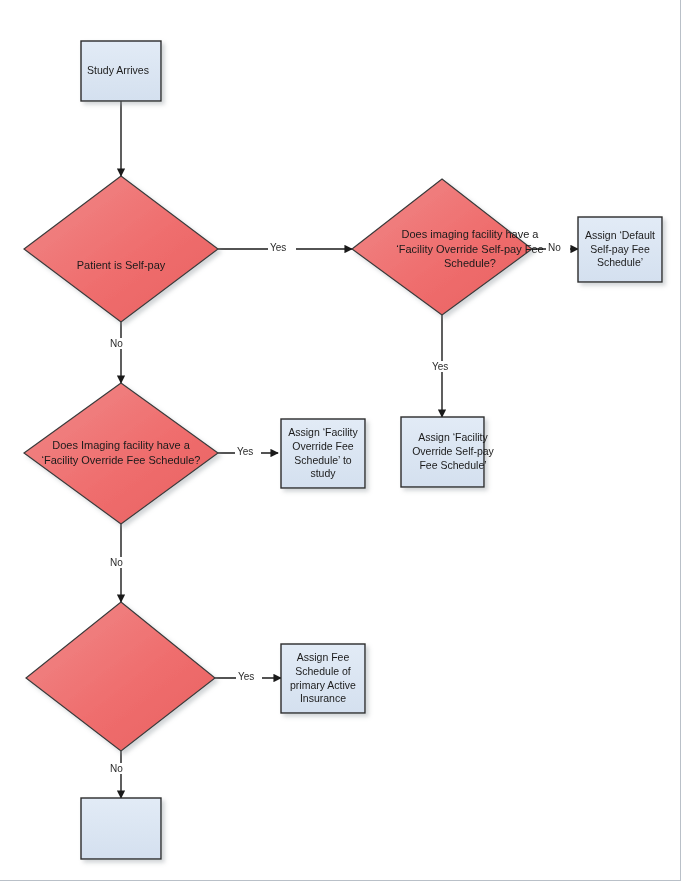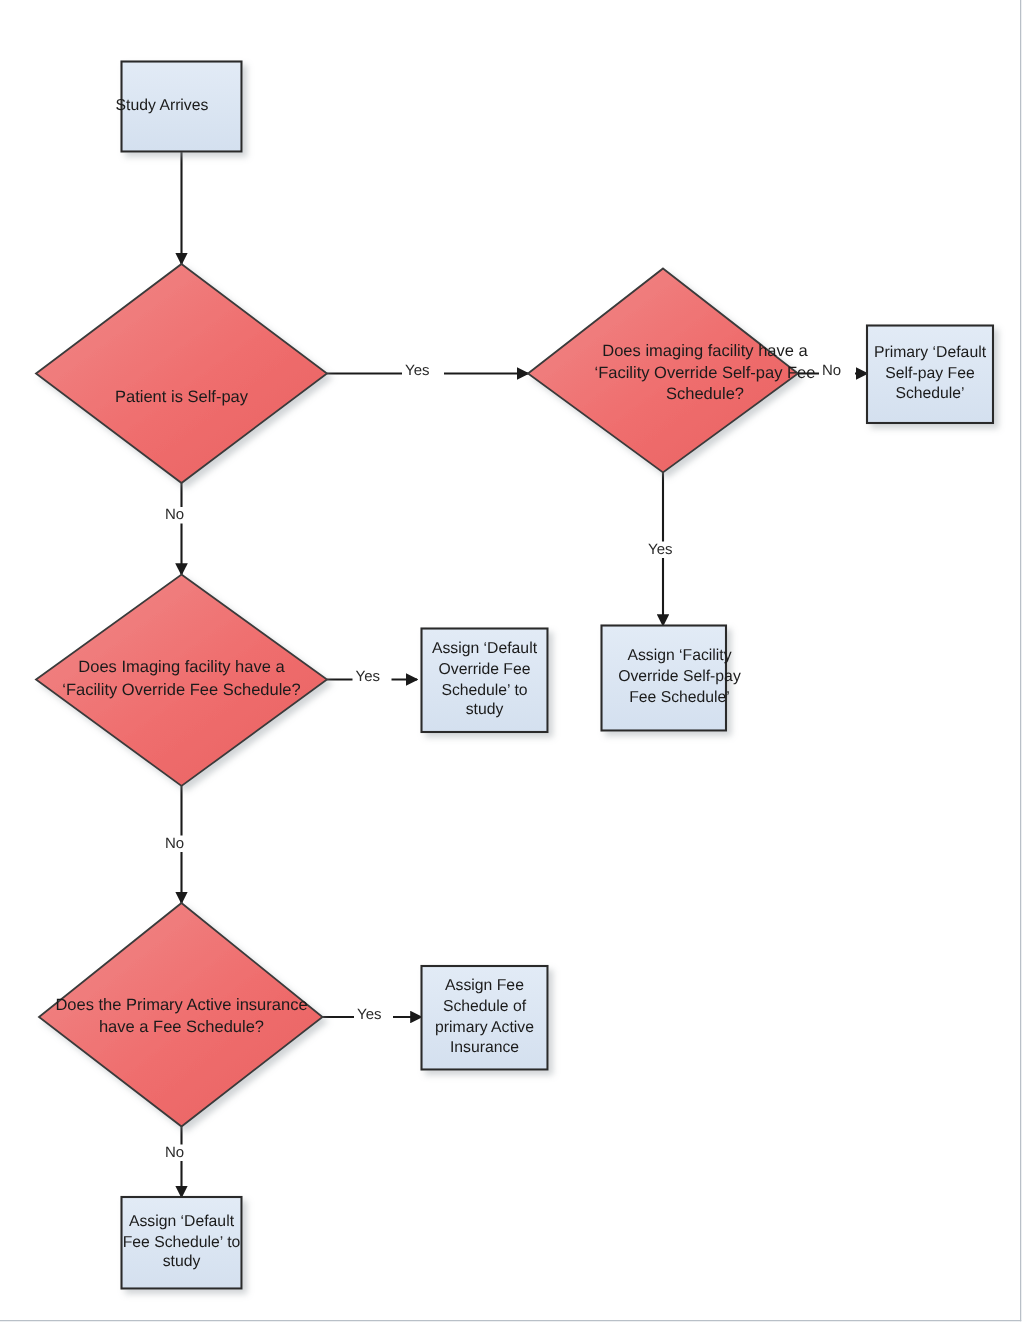--- a/index.html
+++ b/index.html
@@ -110,39 +110,37 @@
 
     <rect x="281" y="419" width="84" height="69" fill="url(#boxGrad)" stroke="#2b2b2b" stroke-width="1.4" filter="url(#softShadow)"></rect>
 
     <polygon points="121,602 215,678 121,751 26,678" fill="url(#diaGrad)" stroke="#3a3a3a" stroke-width="1.2" filter="url(#softShadow)"></polygon>
 
     <rect x="281" y="644" width="84" height="69" fill="url(#boxGrad)" stroke="#2b2b2b" stroke-width="1.4" filter="url(#softShadow)"></rect>
 
     <rect x="81" y="798" width="80" height="61" fill="url(#boxGrad)" stroke="#2b2b2b" stroke-width="1.4" filter="url(#softShadow)"></rect>
   </svg>
 
-  <div class="node-label process-label" style="left:68px; top:41px; width:80px; height:60px;">Study Arrives</div>
+  <div class="node-label process-label" style="left:78px; top:41px; width:80px; height:60px;">Study Arrives</div>
 
   <div class="node-label decision-label" style="left:41px; top:245px; width:160px; height:40px;">Patient is Self-pay</div>
 
   <div class="node-label decision-label" style="left:362px; top:212px; width:160px; height:74px;margin-left:28px;">Does imaging facility have a ‘Facility Override Self-pay Fee Schedule?</div>
 
-  <div class="node-label process-label" style="left:580px; top:219px; width:80px; height:61px;">Primary ‘Default Self-pay Fee Schedule’</div>
+  <div class="node-label process-label" style="left:580px; top:219px; width:80px; height:61px;">Assign ‘Default Self-pay Fee Schedule’</div>
 
   <div class="node-label process-label" style="left:403px; top:419px; width:100px; height:66px;">Assign ‘Facility Override Self-pay Fee Schedule’</div>
 
   <div class="node-label decision-label" style="left:36px; top:423px; width:170px; height:60px;">Does Imaging facility have a ‘Facility Override Fee Schedule?</div>
 
-  <div class="node-label process-label" style="left:283px; top:421px; width:80px; height:65px;">Assign ‘Default Override Fee Schedule’ to study</div>
+  <div class="node-label process-label" style="left:283px; top:421px; width:80px; height:65px;">Assign ‘Facility Override Fee Schedule’ to study</div>
 
-  <div class="node-label decision-label" style="left:33px; top:648px; width:176px; height:60px;">Does the Primary Active insurance have a Fee Schedule?</div>
 
   <div class="node-label process-label" style="left:283px; top:646px; width:80px; height:65px;">Assign Fee Schedule of primary Active Insurance</div>
 
-  <div class="node-label process-label" style="left:81px; top:798px; width:80px; height:61px;">Assign ‘Default Fee Schedule’ to study</div>
 
   <div class="edge-label" style="left:268px; top:242px; width:28px;">Yes</div>
 
   <div class="edge-label" style="left:108px; top:338px; width:24px;">No</div>
 
   <div class="edge-label" style="left:546px; top:242px; width:24px;">No</div>
 
   <div class="edge-label" style="left:430px; top:361px; width:26px;">Yes</div>
 
   <div class="edge-label" style="left:235px; top:446px; width:26px;">Yes</div>

